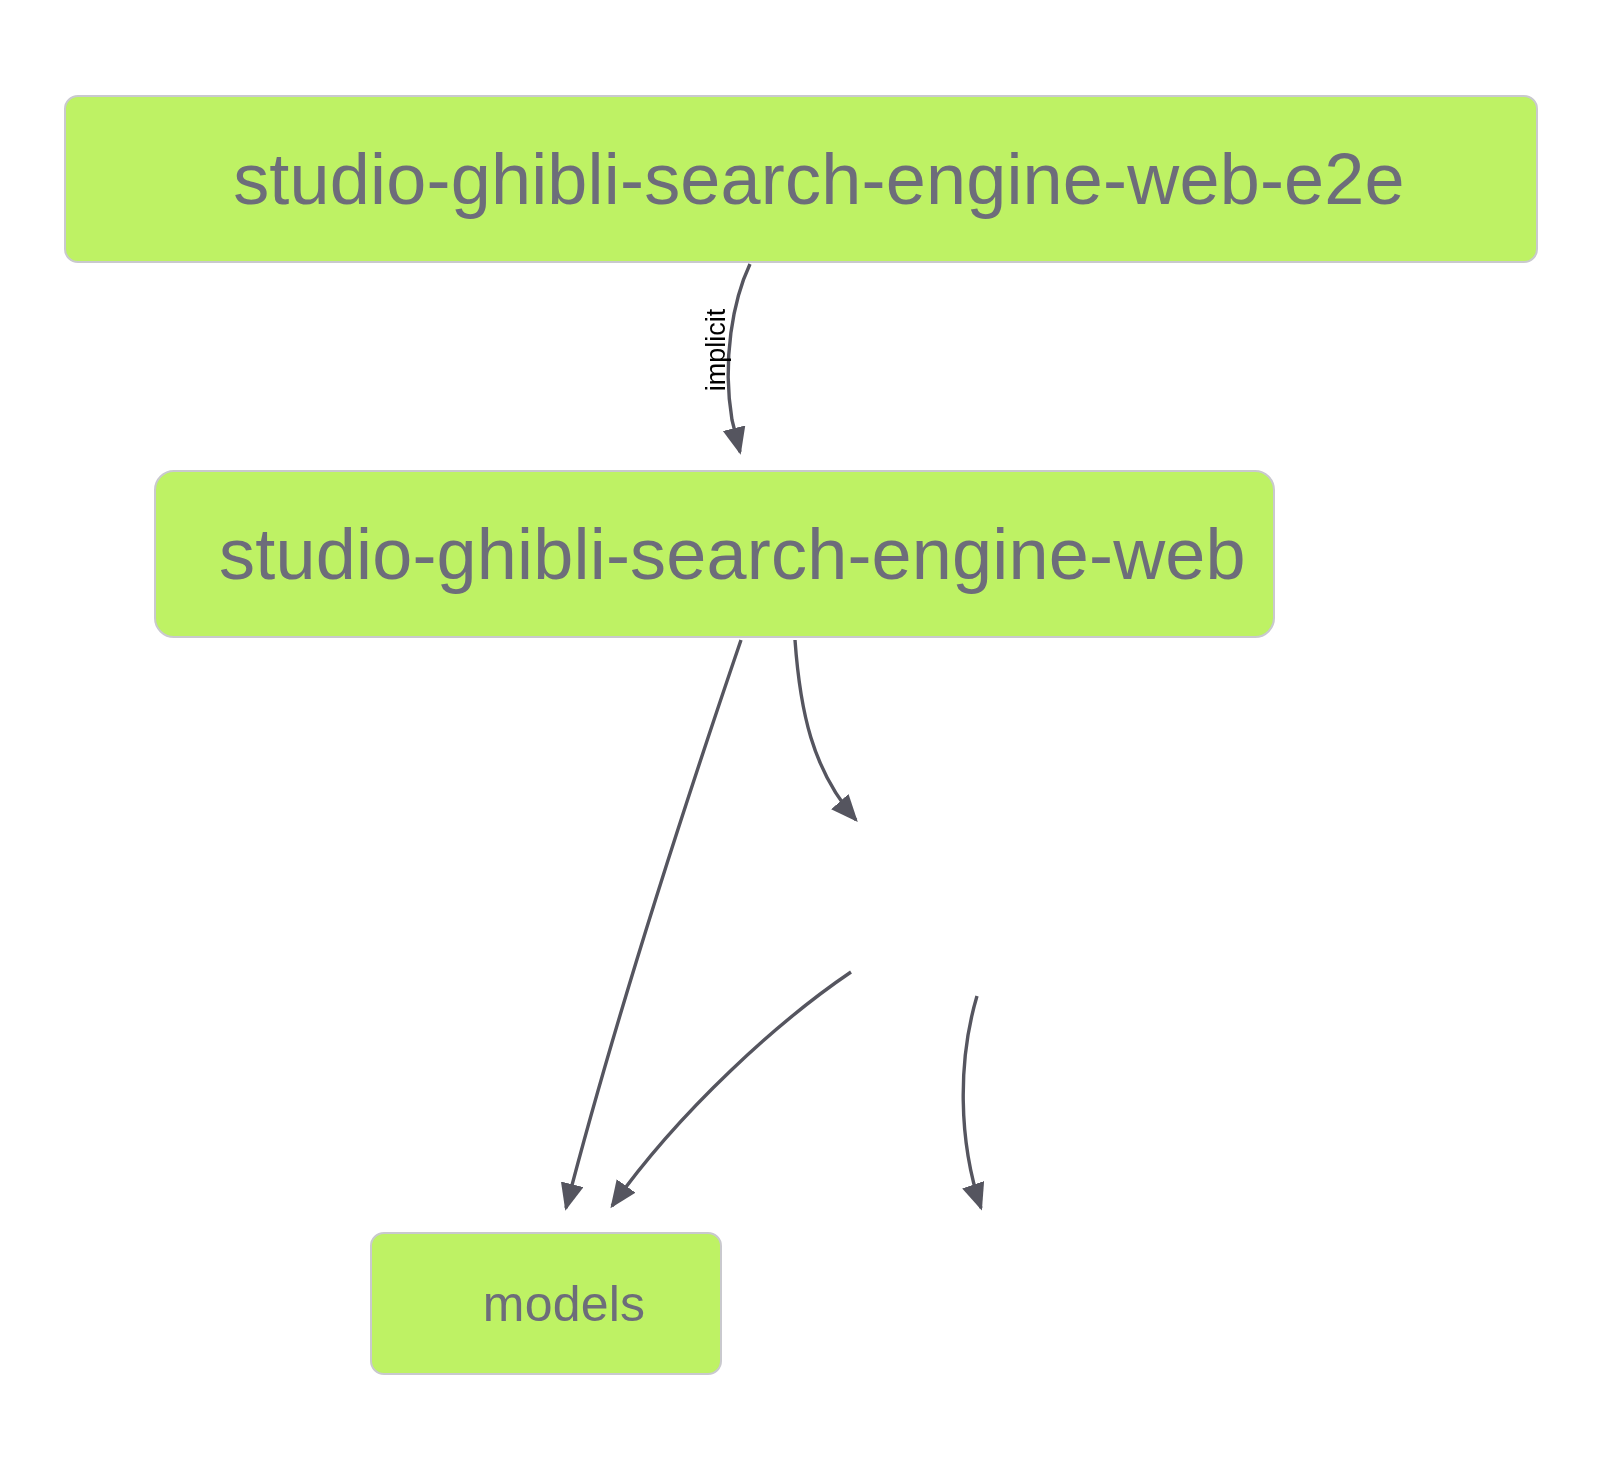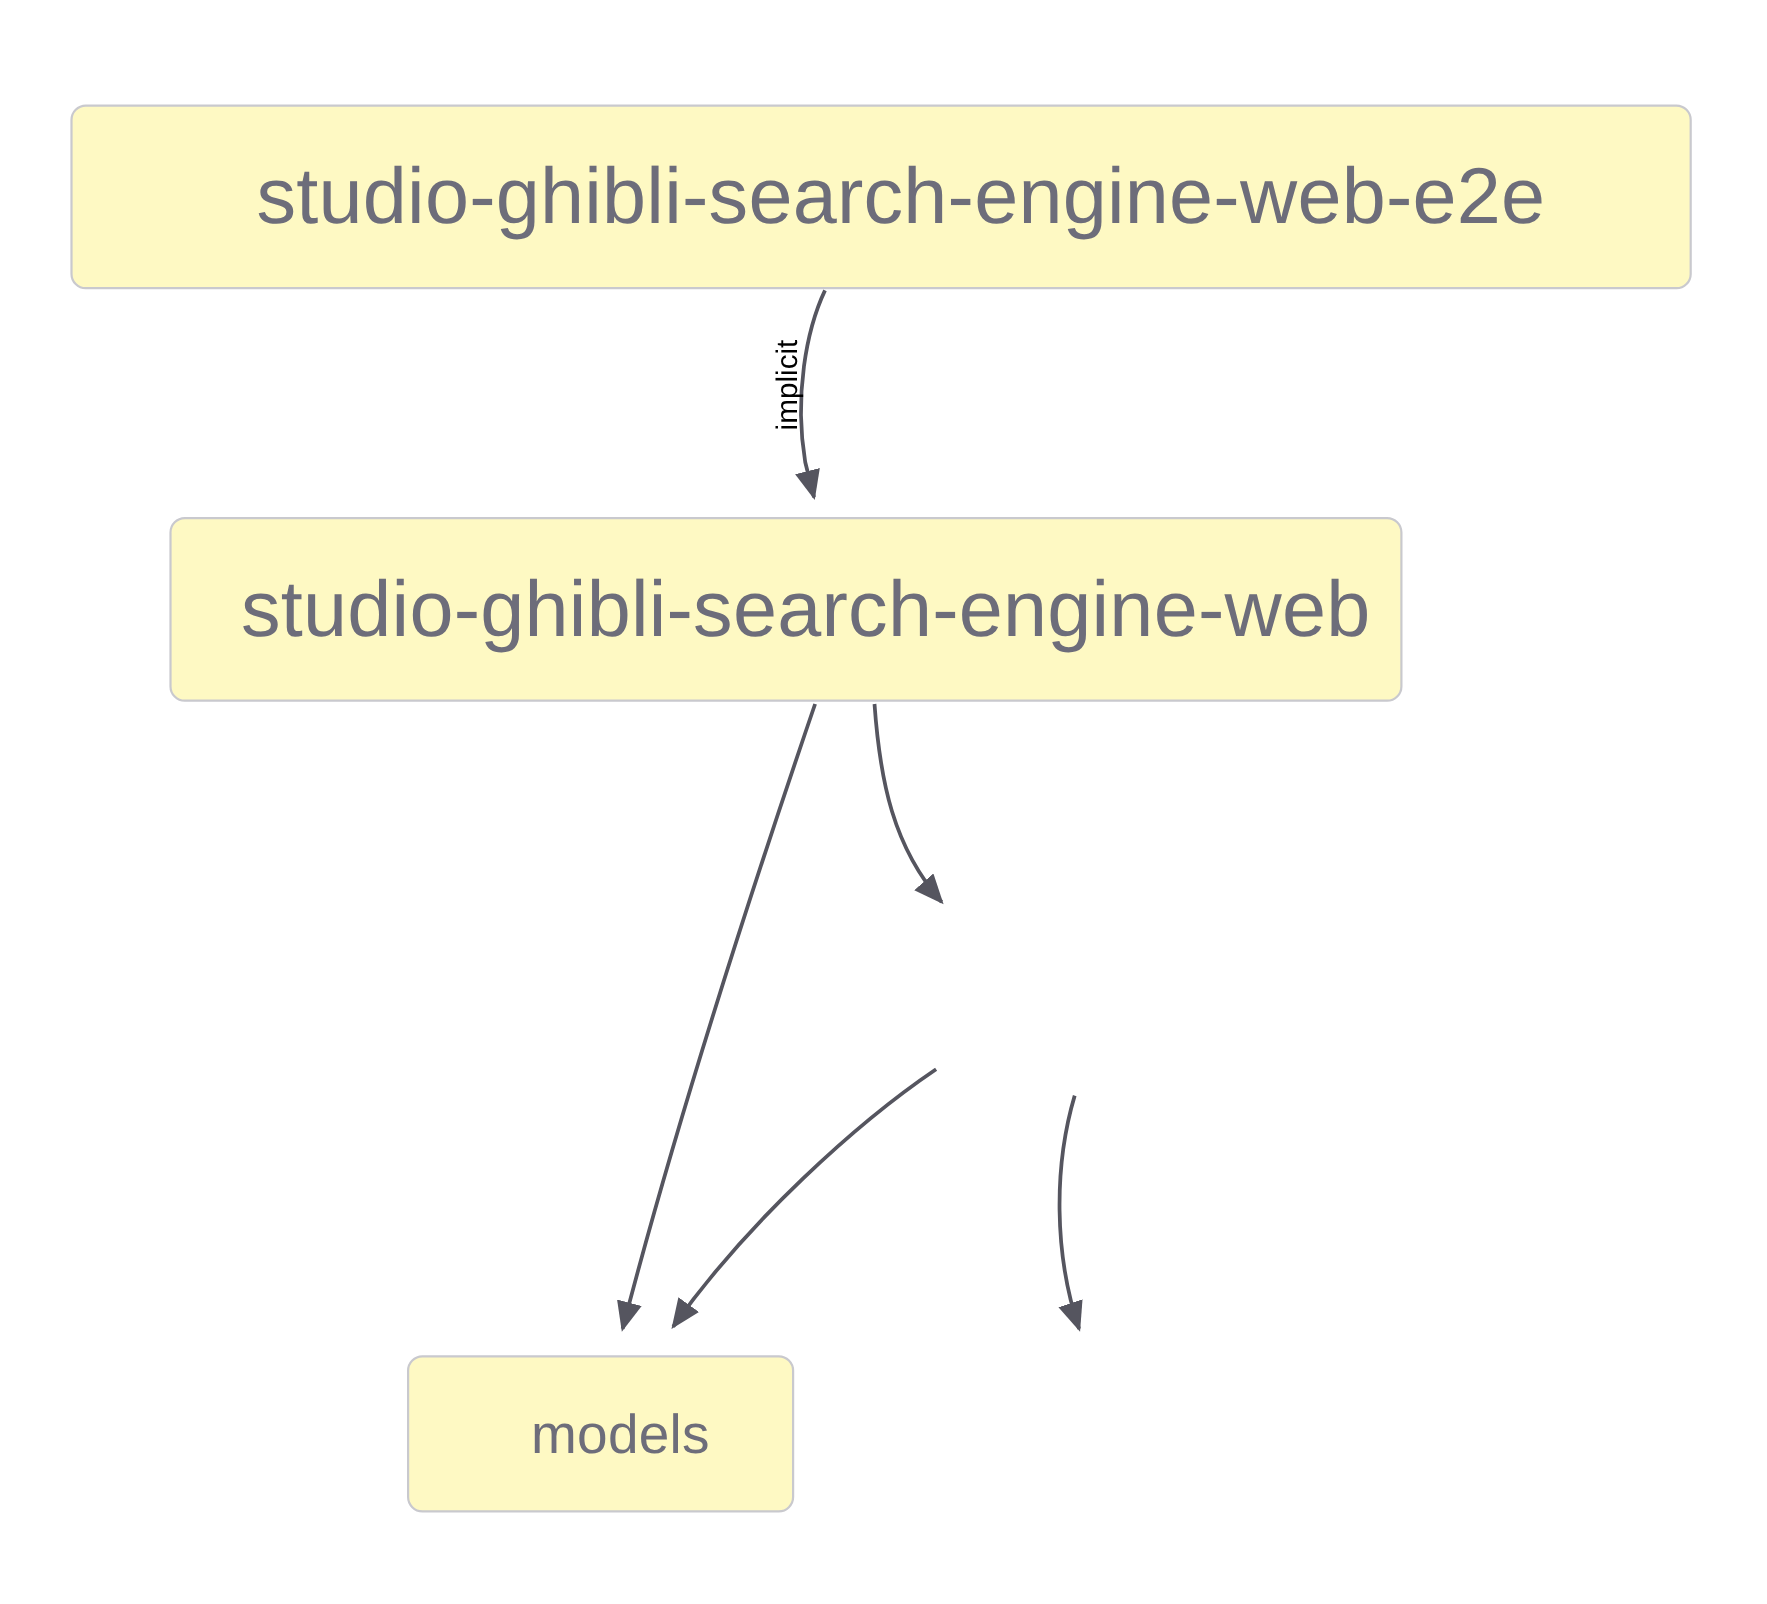--- a/index.html
+++ b/index.html
@@ -21,21 +21,21 @@
     position: absolute;
     left: 0;
     top: 0;
     width: 1606px;
     height: 1458px;
     pointer-events: none;
   }
   .node {
     position: absolute;
     box-sizing: border-box;
-    background: #fef9c3;
+    background: #bef264;
     border: 2px solid #c9c9ce;
     border-radius: 14px;
     display: flex;
     align-items: center;
     justify-content: center;
     color: #6d6d7a;
     letter-spacing: 0.2px;
     white-space: nowrap;
     box-shadow: 0 0 0 0 rgba(0,0,0,0);
     padding-left: 36px;
@@ -73,21 +73,21 @@
 
     <path d="M 851,972 C 780,1020 680,1110 612,1206" fill="none" stroke="#55555f" stroke-width="3.4" marker-end="url(#arrowhead)"></path>
 
     <path d="M 977,996 C 958,1060 958,1140 981,1208" fill="none" stroke="#55555f" stroke-width="3.4" marker-end="url(#arrowhead)"></path>
   </svg>
 
   <div class="node" style="left:64px; top:95px; width:1474px; height:168px; font-size:72px;">
     <span class="node-label">studio-ghibli-search-engine-web-e2e</span>
   </div>
 
-  <div class="node" style="left:154px; top:470px; width:1121px; height:168px; font-size:72px;">
+  <div class="node" style="left:154px; top:470px; width:1121px; height:168px; font-size:72px;border-radius:20px;">
     <span class="node-label">studio-ghibli-search-engine-web</span>
   </div>
 
 
   <div class="node" style="left:370px; top:1232px; width:352px; height:143px; font-size:50px;">
     <span class="node-label">models</span>
   </div>
 
 
   <div class="edge-label" style="left:716px; top:350px; transform: translate(-50%, -50%) rotate(-90deg);">implicit</div>

